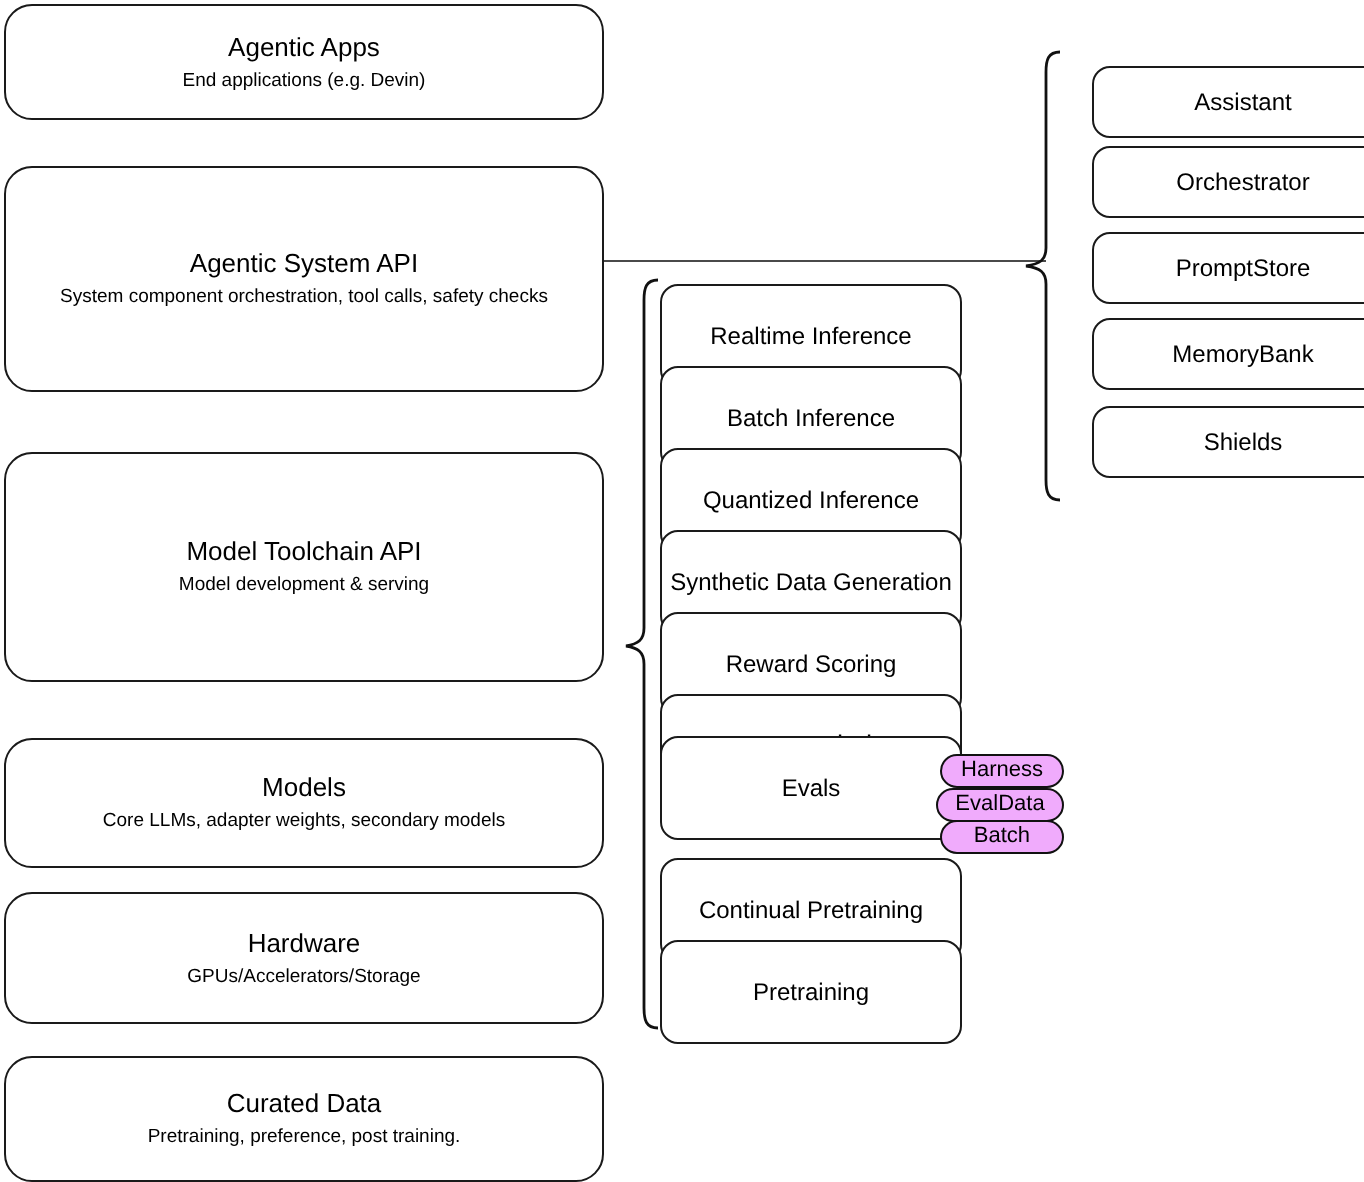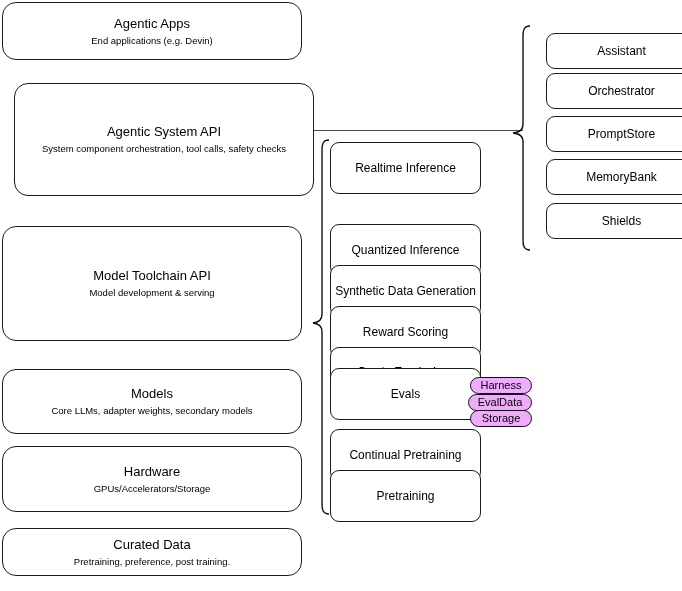--- a/index.html
+++ b/index.html
@@ -119,60 +119,63 @@
 </head>
 <body>
 
 <div id="diagram-canvas">
 
   <div class="node layer-node" style="top:2px; height:58px;">
     <div class="title">Agentic Apps</div>
     <div class="subtitle">End applications (e.g. Devin)</div>
   </div>
 
-  <div class="node layer-node" style="top:83px; height:113px;margin-left:12px;">
+  <div class="node layer-node" style="top:83px; height:113px;">
     <div class="title">Agentic System API</div>
     <div class="subtitle">System component orchestration, tool calls, safety checks</div>
   </div>
 
   <div class="node layer-node" style="top:226px; height:115px;">
     <div class="title">Model Toolchain API</div>
     <div class="subtitle">Model development &amp; serving</div>
   </div>
 
   <div class="node layer-node" style="top:369px; height:65px;">
     <div class="title">Models</div>
     <div class="subtitle">Core LLMs, adapter weights, secondary models</div>
   </div>
 
   <div class="node layer-node" style="top:446px; height:66px;">
     <div class="title">Hardware</div>
     <div class="subtitle">GPUs/Accelerators/Storage</div>
   </div>
 
-  <div class="node layer-node" style="top:528px; height:48px;">
+  <div class="node layer-node" style="top:528px; height:63px;">
     <div class="title">Curated Data</div>
     <div class="subtitle">Pretraining, preference, post training.</div>
   </div>
 
   <div class="conn-line" style="left:302px; top:130px; width:221px;"></div>
 
   <svg class="brace-svg" style="left:310px; top:138px; width:22px; height:380px;" viewBox="0 0 22 380">
     <path d="M 19 2
              C 13 2, 12 6, 12 12
              L 12 176
              C 12 182, 9 184, 3 185
              C 9 186, 12 188, 12 194
              L 12 366
              C 12 372, 13 376, 19 376"></path>
   </svg>
 
   <div class="node mid-node" style="top:142px;">
     <div class="title">Realtime Inference</div>
   </div>
+  <div class="node mid-node" style="top:183px;">
+    <div class="title">Batch Inference</div>
+  </div>
   <div class="node mid-node" style="top:224px;">
     <div class="title">Quantized Inference</div>
   </div>
   <div class="node mid-node" style="top:265px;">
     <div class="title">Synthetic Data Generation</div>
   </div>
   <div class="node mid-node" style="top:306px;">
     <div class="title">Reward Scoring</div>
   </div>
   <div class="node mid-node" style="top:347px;font-family:Liberation Mono, monospace;">
@@ -183,21 +186,21 @@
   </div>
   <div class="node mid-node" style="top:429px;">
     <div class="title">Continual Pretraining</div>
   </div>
   <div class="node mid-node" style="top:470px;">
     <div class="title">Pretraining</div>
   </div>
 
   <div class="pill" style="left:470px; top:377px; width:62px;">Harness</div>
   <div class="pill" style="left:468px; top:394px; width:64px;">EvalData</div>
-  <div class="pill" style="left:470px; top:410px; width:62px;">Storage</div>
+  <div class="pill" style="left:470px; top:410px; width:62px;">Batch</div>
 
   <svg class="brace-svg" style="left:510px; top:24px; width:22px; height:230px;" viewBox="0 0 22 230">
     <path d="M 20 2
              C 14 2, 13 6, 13 12
              L 13 100
              C 13 106, 10 108, 3 109
              C 10 110, 13 112, 13 118
              L 13 216
              C 13 222, 14 226, 20 226"></path>
   </svg>

